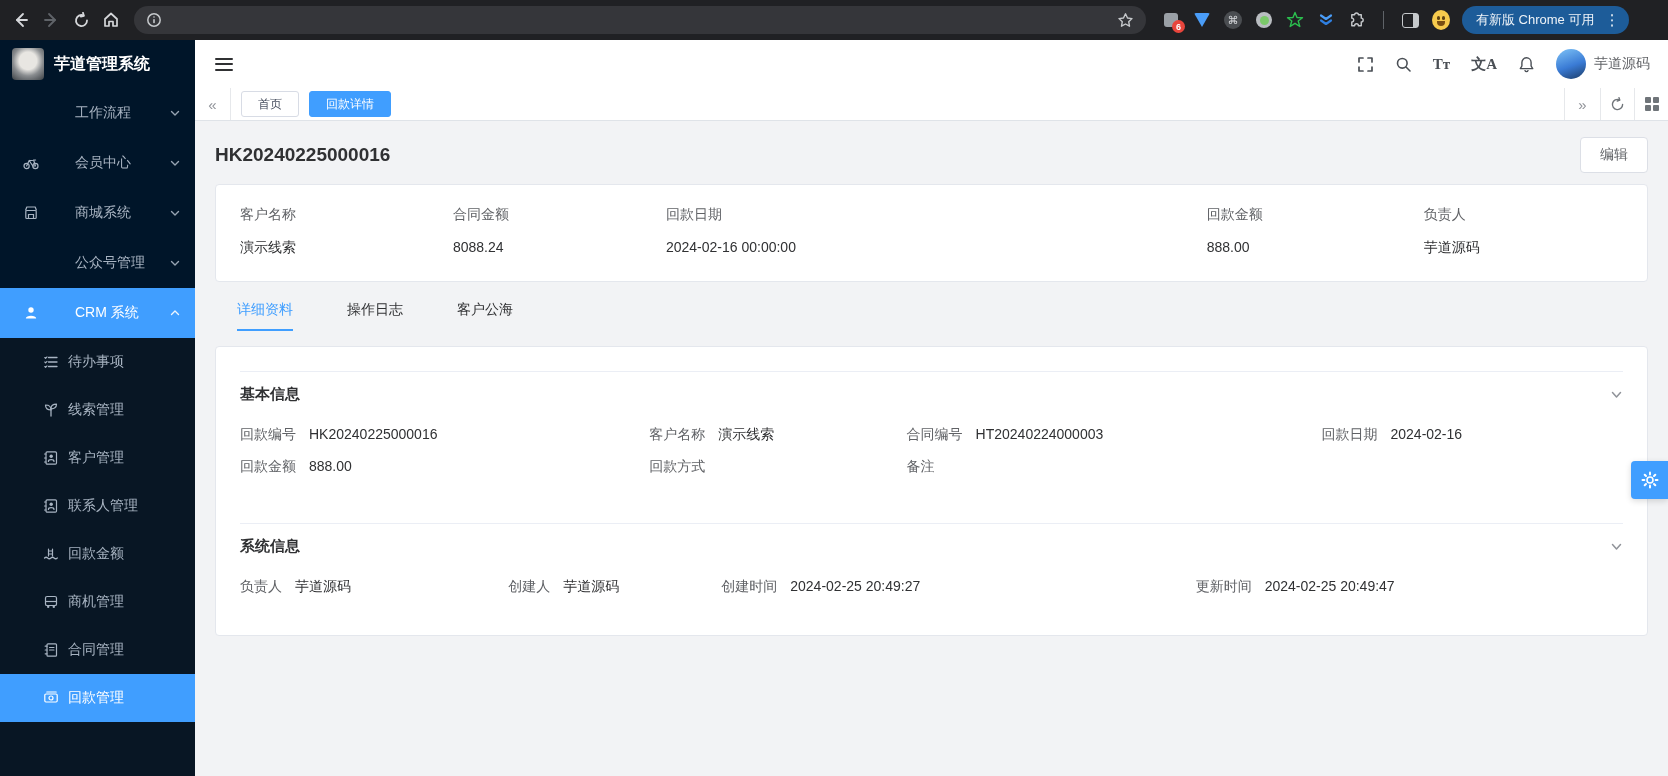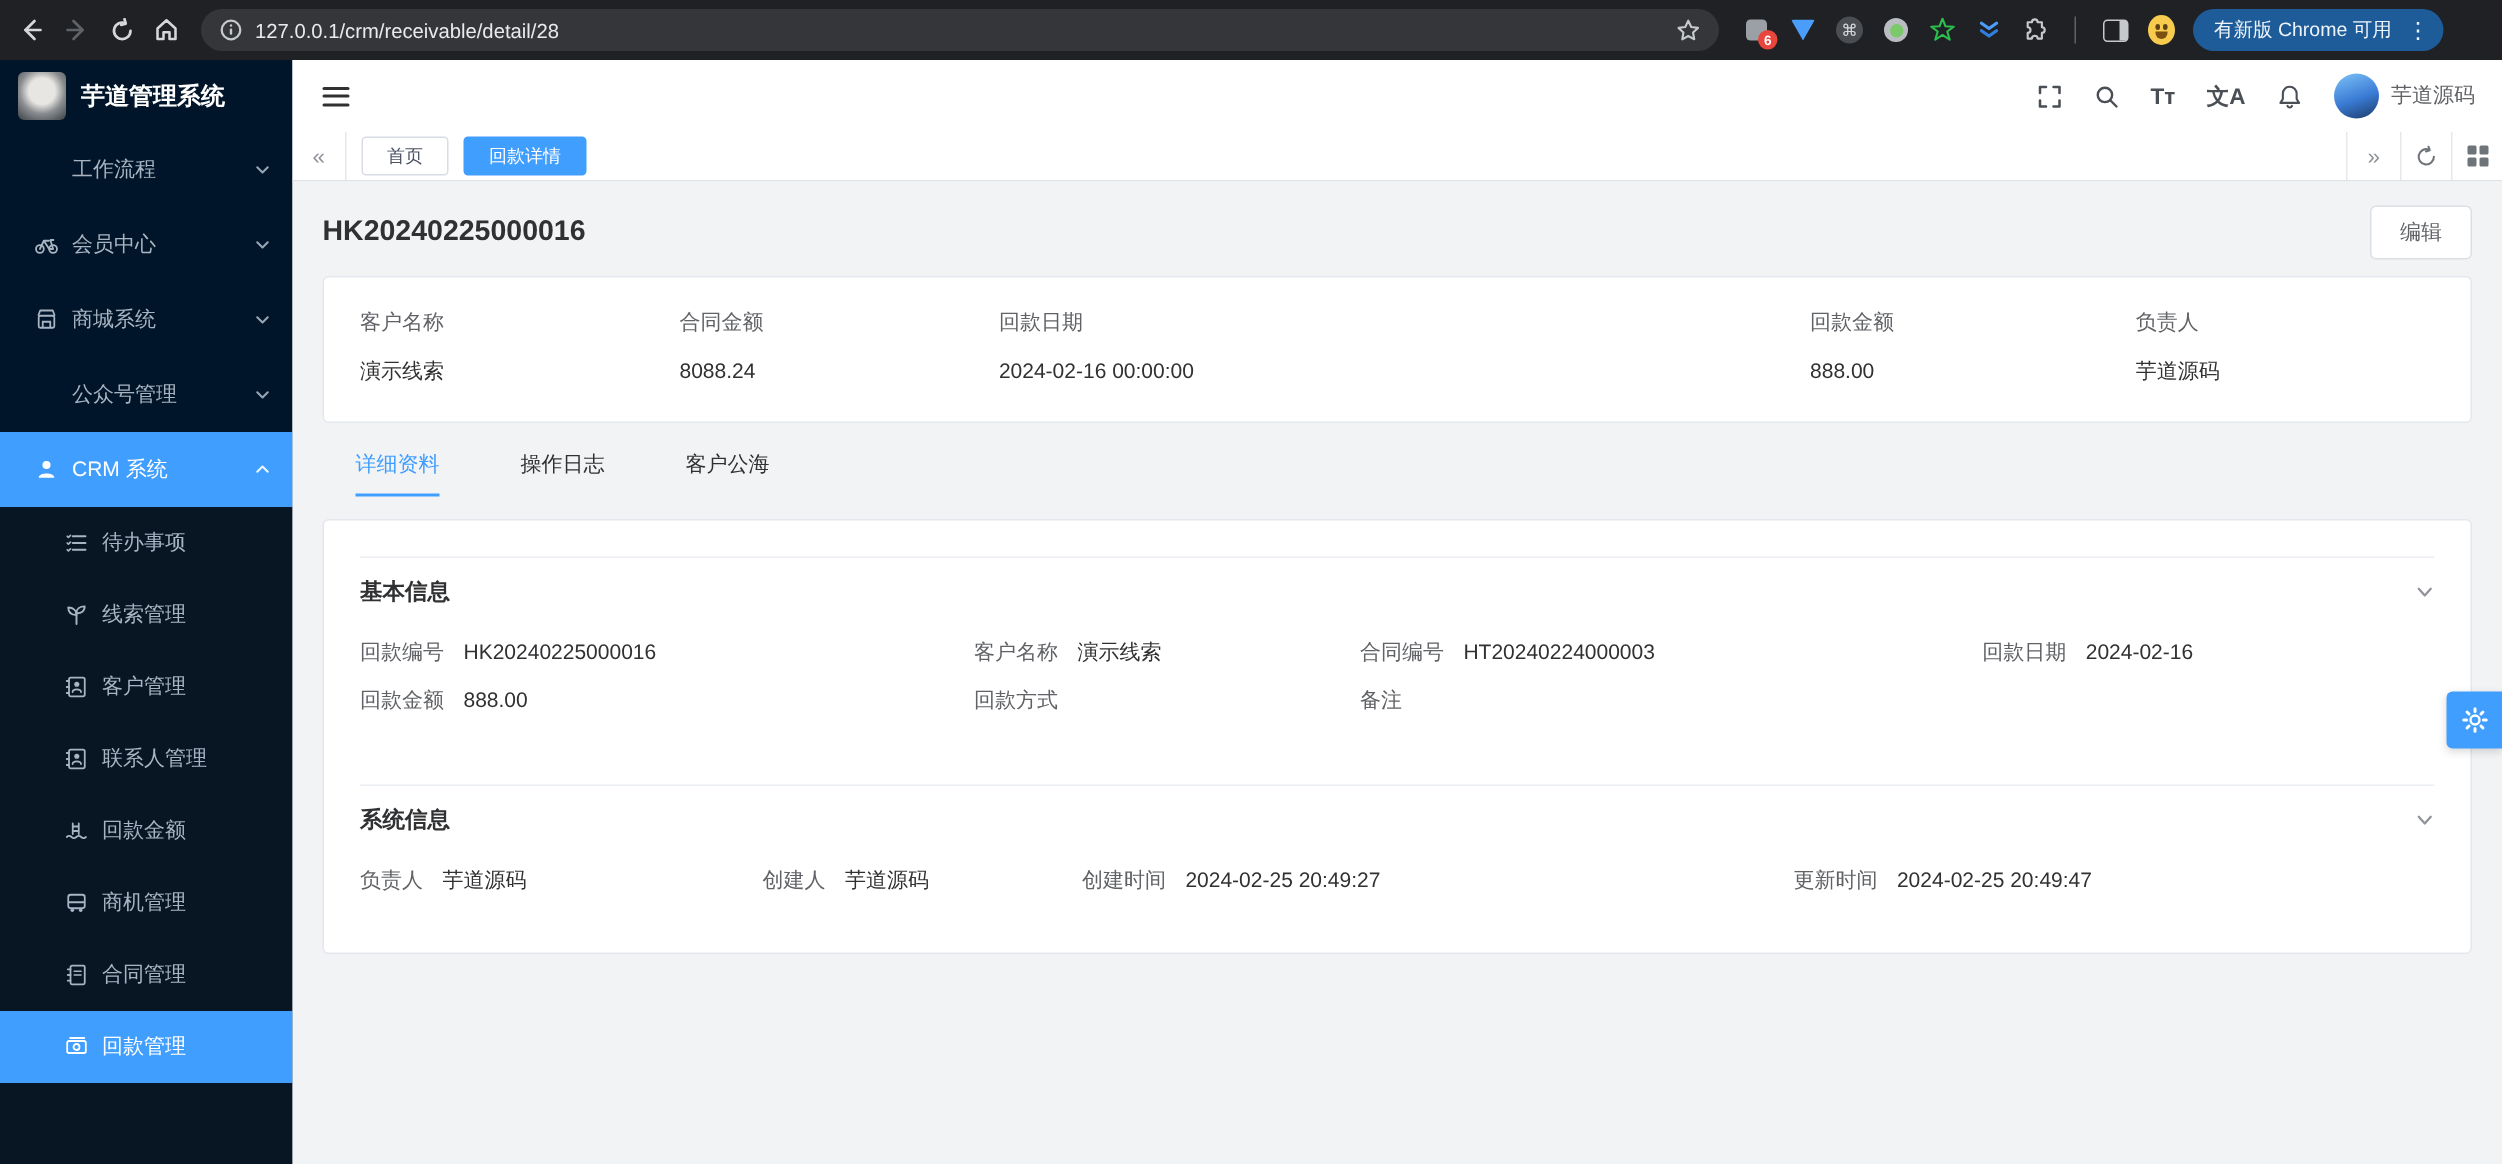--- a/index.html
+++ b/index.html
@@ -35,35 +35,35 @@
 
   
   .app { display:flex; height:736px; }
   .sidebar { width:195px; background:#001529; color:#a8b4c2; flex:0 0 auto; display:flex; flex-direction:column; }
   .logo-row { height:48px; display:flex; align-items:center; padding:0 12px; flex:0 0 auto; }
   .logo-img { width:32px; height:32px; border-radius:4px; background:radial-gradient(circle at 50% 40%, #e8e6e2 0 35%, #8a8d90 60%, #3a3f44 100%); flex:0 0 auto; }
   .logo-title { color:#fff; font-weight:bold; font-size:16px; margin-left:10px; white-space:nowrap;font-family:Liberation Mono, monospace; }
   .menu { flex:1; display:flex; flex-direction:column; }
   .m-item { height:50px; display:flex; align-items:center; padding:0 14px 0 23px; gap:9px; cursor:pointer; font-size:14px; }
   .m-item .spacer { width:16px; flex:0 0 auto; }
-  .m-item .lbl { flex:1; white-space:nowrap; }
+  .m-item .lbl { flex:1; white-space:nowrap;margin-left:27px; }
   .m-item.active { background:#409eff; color:#fff; }
   .submenu { background:#081624; display:flex; flex-direction:column; flex:1; }
   .s-item { height:48px; display:flex; align-items:center; padding:0 28px 0 43px; gap:9px; cursor:pointer; font-size:14px; }
   .s-item.active { background:#409eff; color:#fff;align-items:center; }
   .mi { width:16px; height:16px; flex:0 0 auto; display:flex; align-items:center; justify-content:center; }
   .chev { width:12px; height:12px; flex:0 0 auto; opacity:.9; }
 
   .main { flex:1; display:flex; flex-direction:column; min-width:0; }
   .hdr { height:48px; background:#fff; display:flex; align-items:center; padding:0 18px 0 20px; flex:0 0 auto; }
   .hamburger { width:18px; display:flex; flex-direction:column; gap:3.5px; cursor:pointer; }
   .hamburger i { height:2px; background:#303133; border-radius:1px; }
   .hdr-right { margin-left:auto; display:flex; align-items:center; gap:21px; color:#4a4f55; }
   .hicon { display:flex; align-items:center; justify-content:center; cursor:pointer; }
-  .txt-icon { font-size:15px; font-weight:bold; color:#4a4f55; }
+  .txt-icon { font-size:15px; font-weight:bold; color:#4a4f55;font-family:Liberation Serif, serif; }
   .user-chip { display:flex; align-items:center; gap:8px; cursor:pointer; }
   .avatar { width:30px; height:30px; border-radius:50%; background:linear-gradient(160deg,#7ec3f7 0%,#3a7bd5 55%,#1b3b66 100%); }
   .username { color:#606266; font-size:14px; }
 
   
   .tags { height:33px; background:#fff; border-bottom:1px solid #dfe3e8; display:flex; align-items:center; flex:0 0 auto; }
   .tag-arrow { width:36px; height:100%; display:flex; align-items:center; justify-content:center; color:#909399; font-size:15px; cursor:pointer; flex:0 0 auto; }
   .tag-arrow.l { border-right:1px solid #e6e8eb; }
   .tag-arrow.r { border-left:1px solid #e6e8eb; }
   .tag-strip { flex:1; display:flex; align-items:center; gap:10px; padding:0 10px; }
@@ -138,21 +138,20 @@
         </svg>
     </div>
     <div class="omnibox">
       <span class="omni-ico">
         <svg width="16" height="16" viewBox="0 0 16 16">
             <circle cx="8" cy="8" r="6.2" stroke="currentColor" stroke-width="1.5" fill="none"></circle>
             <rect x="7.2" y="7" width="1.6" height="4.2" rx="0.8" fill="currentColor"></rect>
             <rect x="7.2" y="4.2" width="1.6" height="1.6" rx="0.8" fill="currentColor"></rect>
           </svg>
       </span>
-      <span class="url">127.0.0.1/crm/receivable/detail/28</span>
       <span class="star">
         <svg width="17" height="17" viewBox="0 0 17 17">
             <path d="M8.5 1.8 L10.5 6 L15 6.6 L11.7 9.7 L12.5 14.2 L8.5 12 L4.5 14.2 L5.3 9.7 L2 6.6 L6.5 6 Z" stroke="currentColor" stroke-width="1.4" fill="none" stroke-linejoin="round"></path>
           </svg>
       </span>
     </div>
     <div class="ext-row">
       <div class="ext">
         <span class="ext-grid"></span>
         <span class="badge6">6</span>

